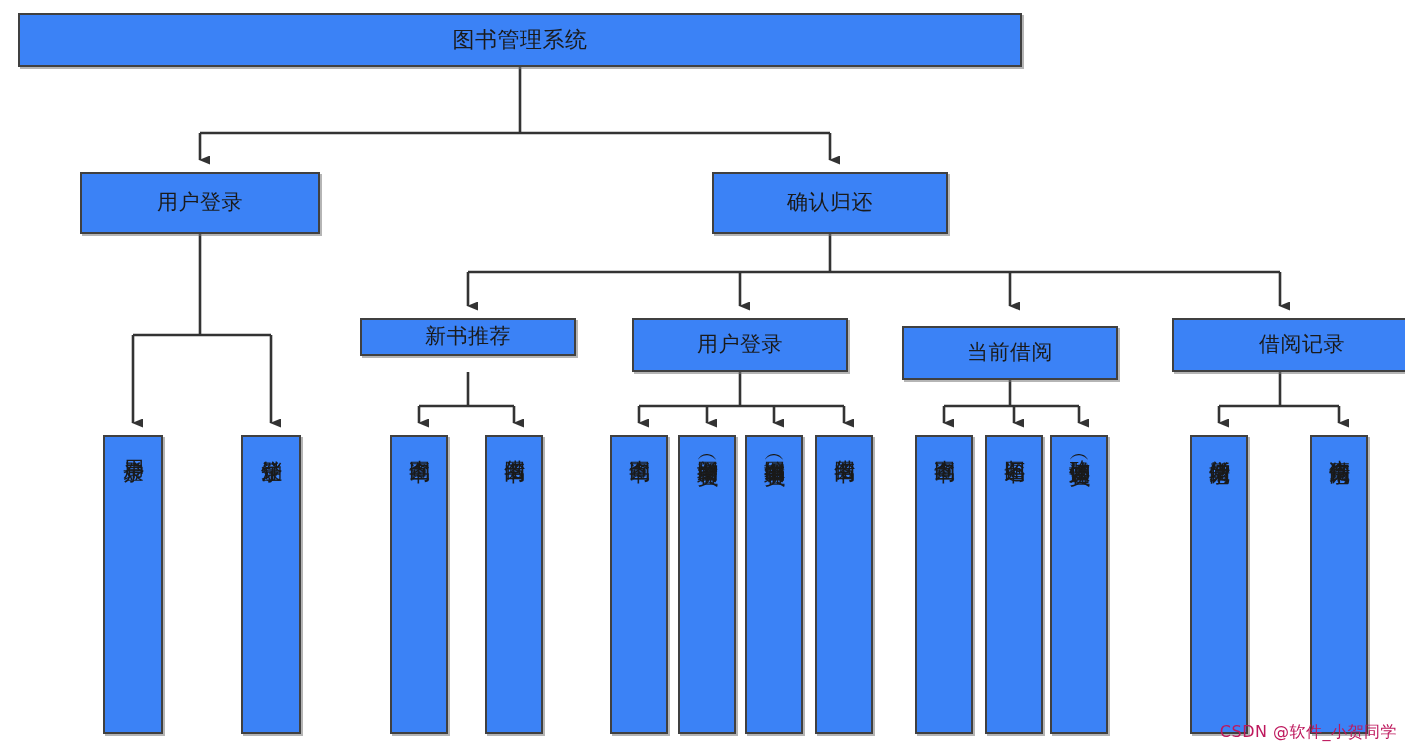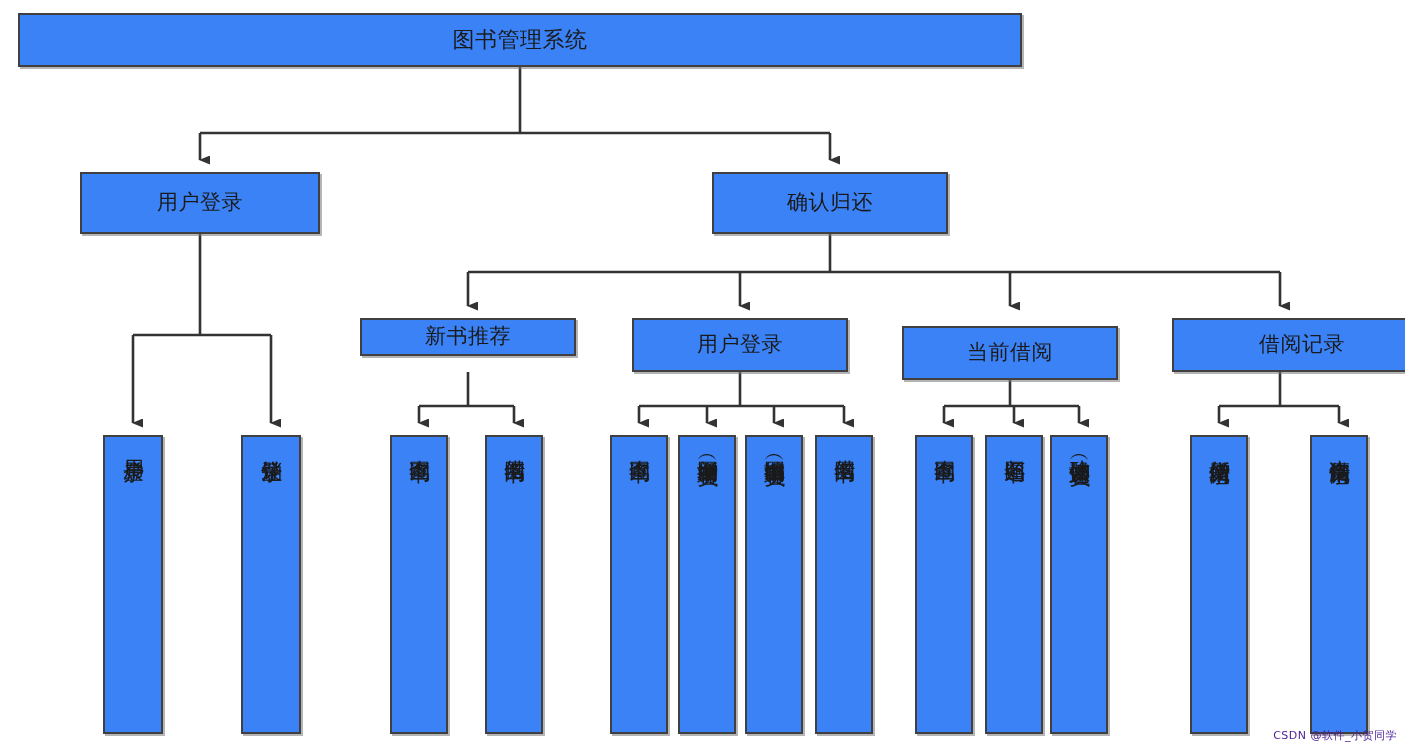--- a/index.html
+++ b/index.html
@@ -63,22 +63,22 @@
     letter-spacing: 1px;
     max-height: 288px;
   }
   .node.vertical.tall .node-label {
     max-height: 292px;
   }
   #watermark {
     position: absolute;
     right: 8px;
     bottom: 4px;
-    font-size: 11px;
-    color: #4c1d95;
+    font-size: 16px;
+    color: #be185d;
     letter-spacing: 0.5px;
     z-index: 5;
     white-space: nowrap;
   }
 </style>
 </head>
 <body>
 
 <div id="diagram-canvas">
 

